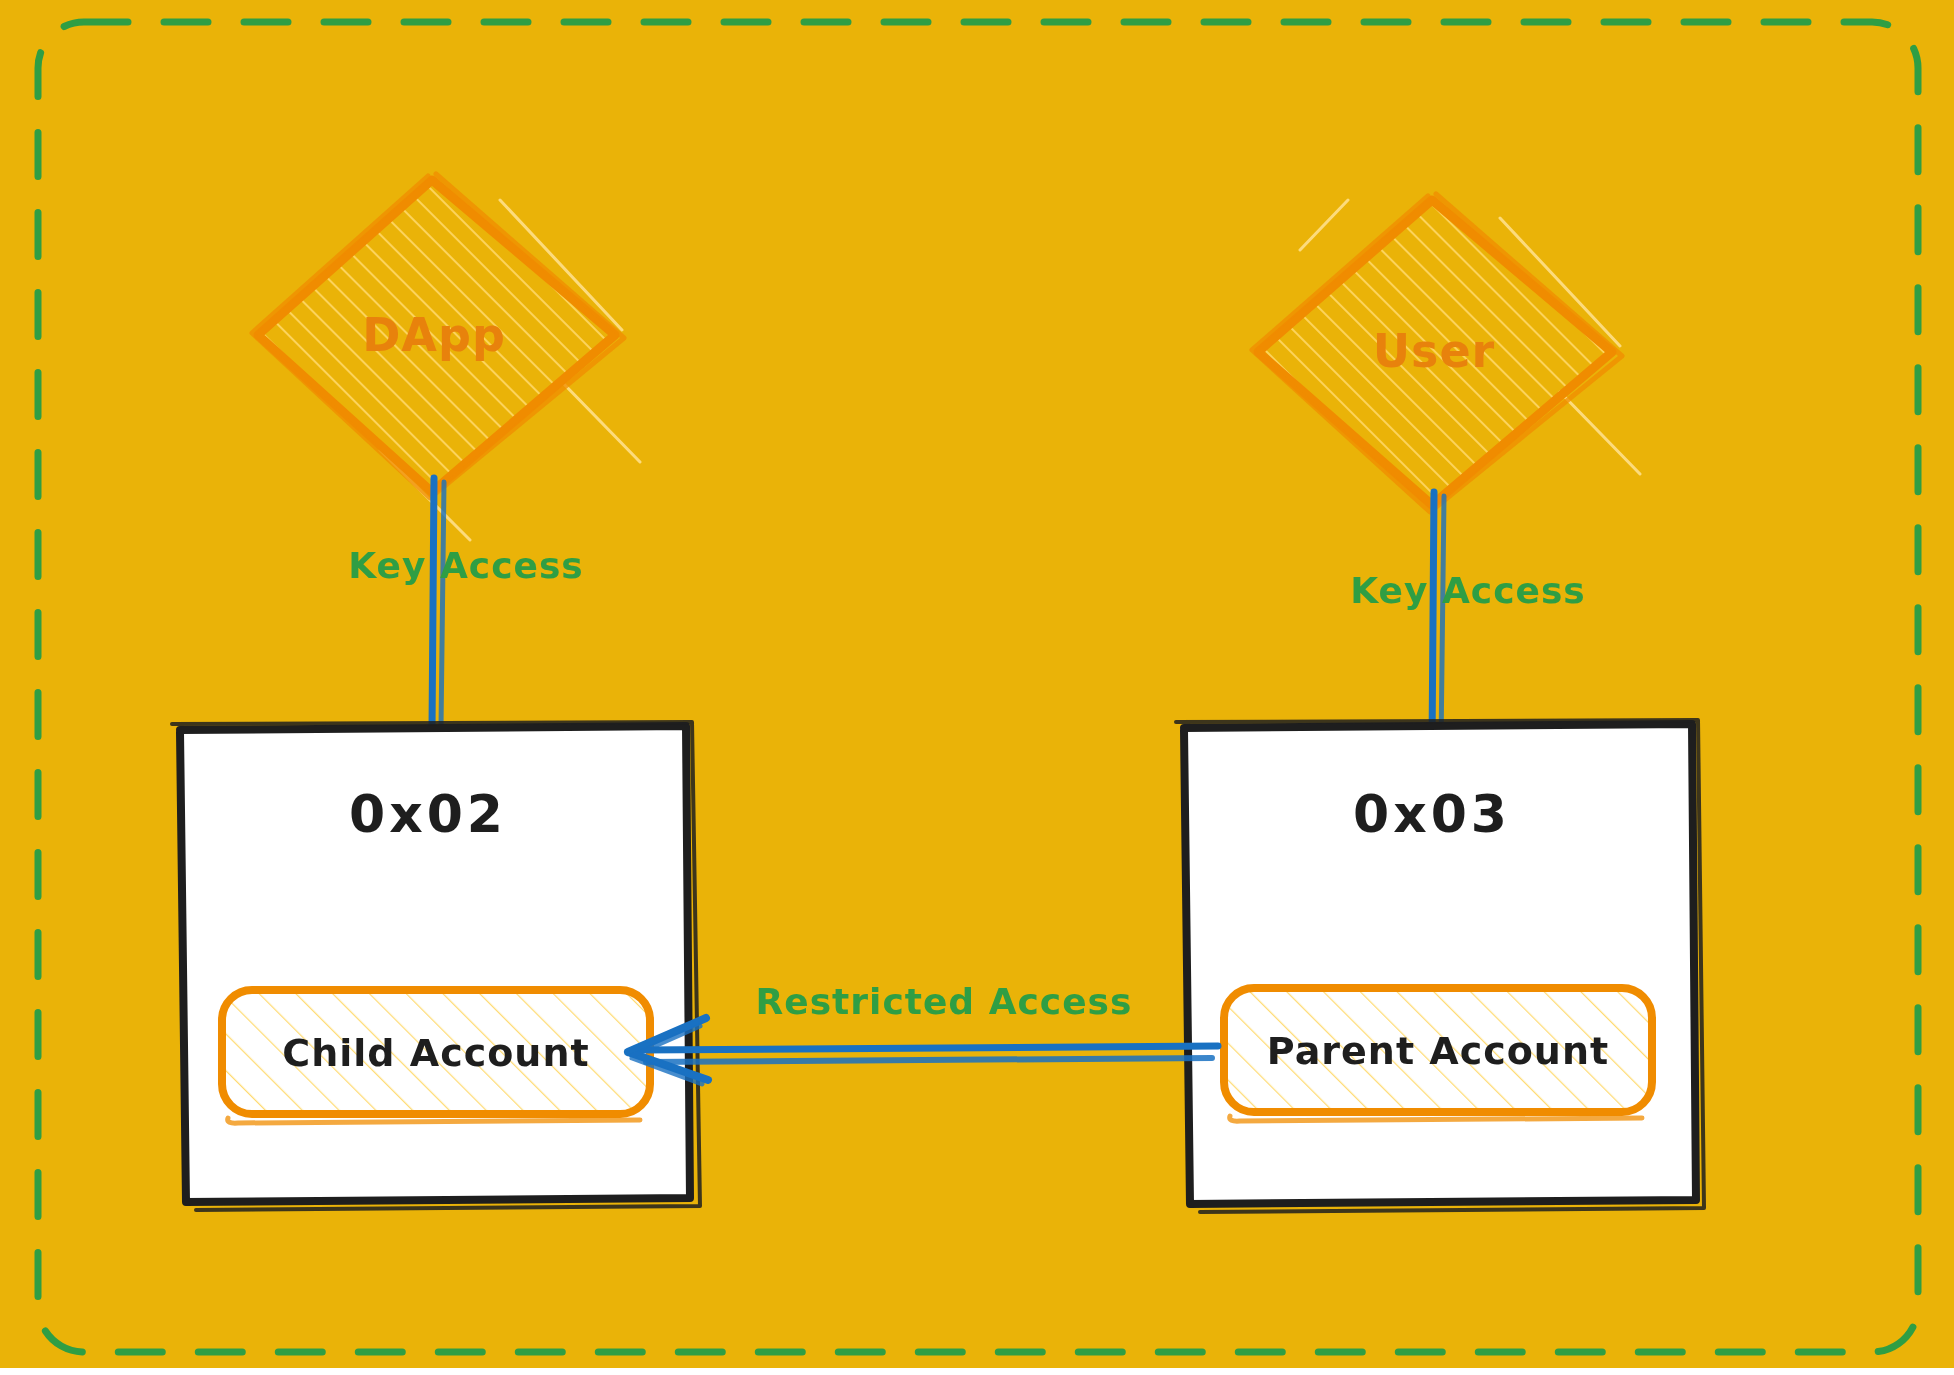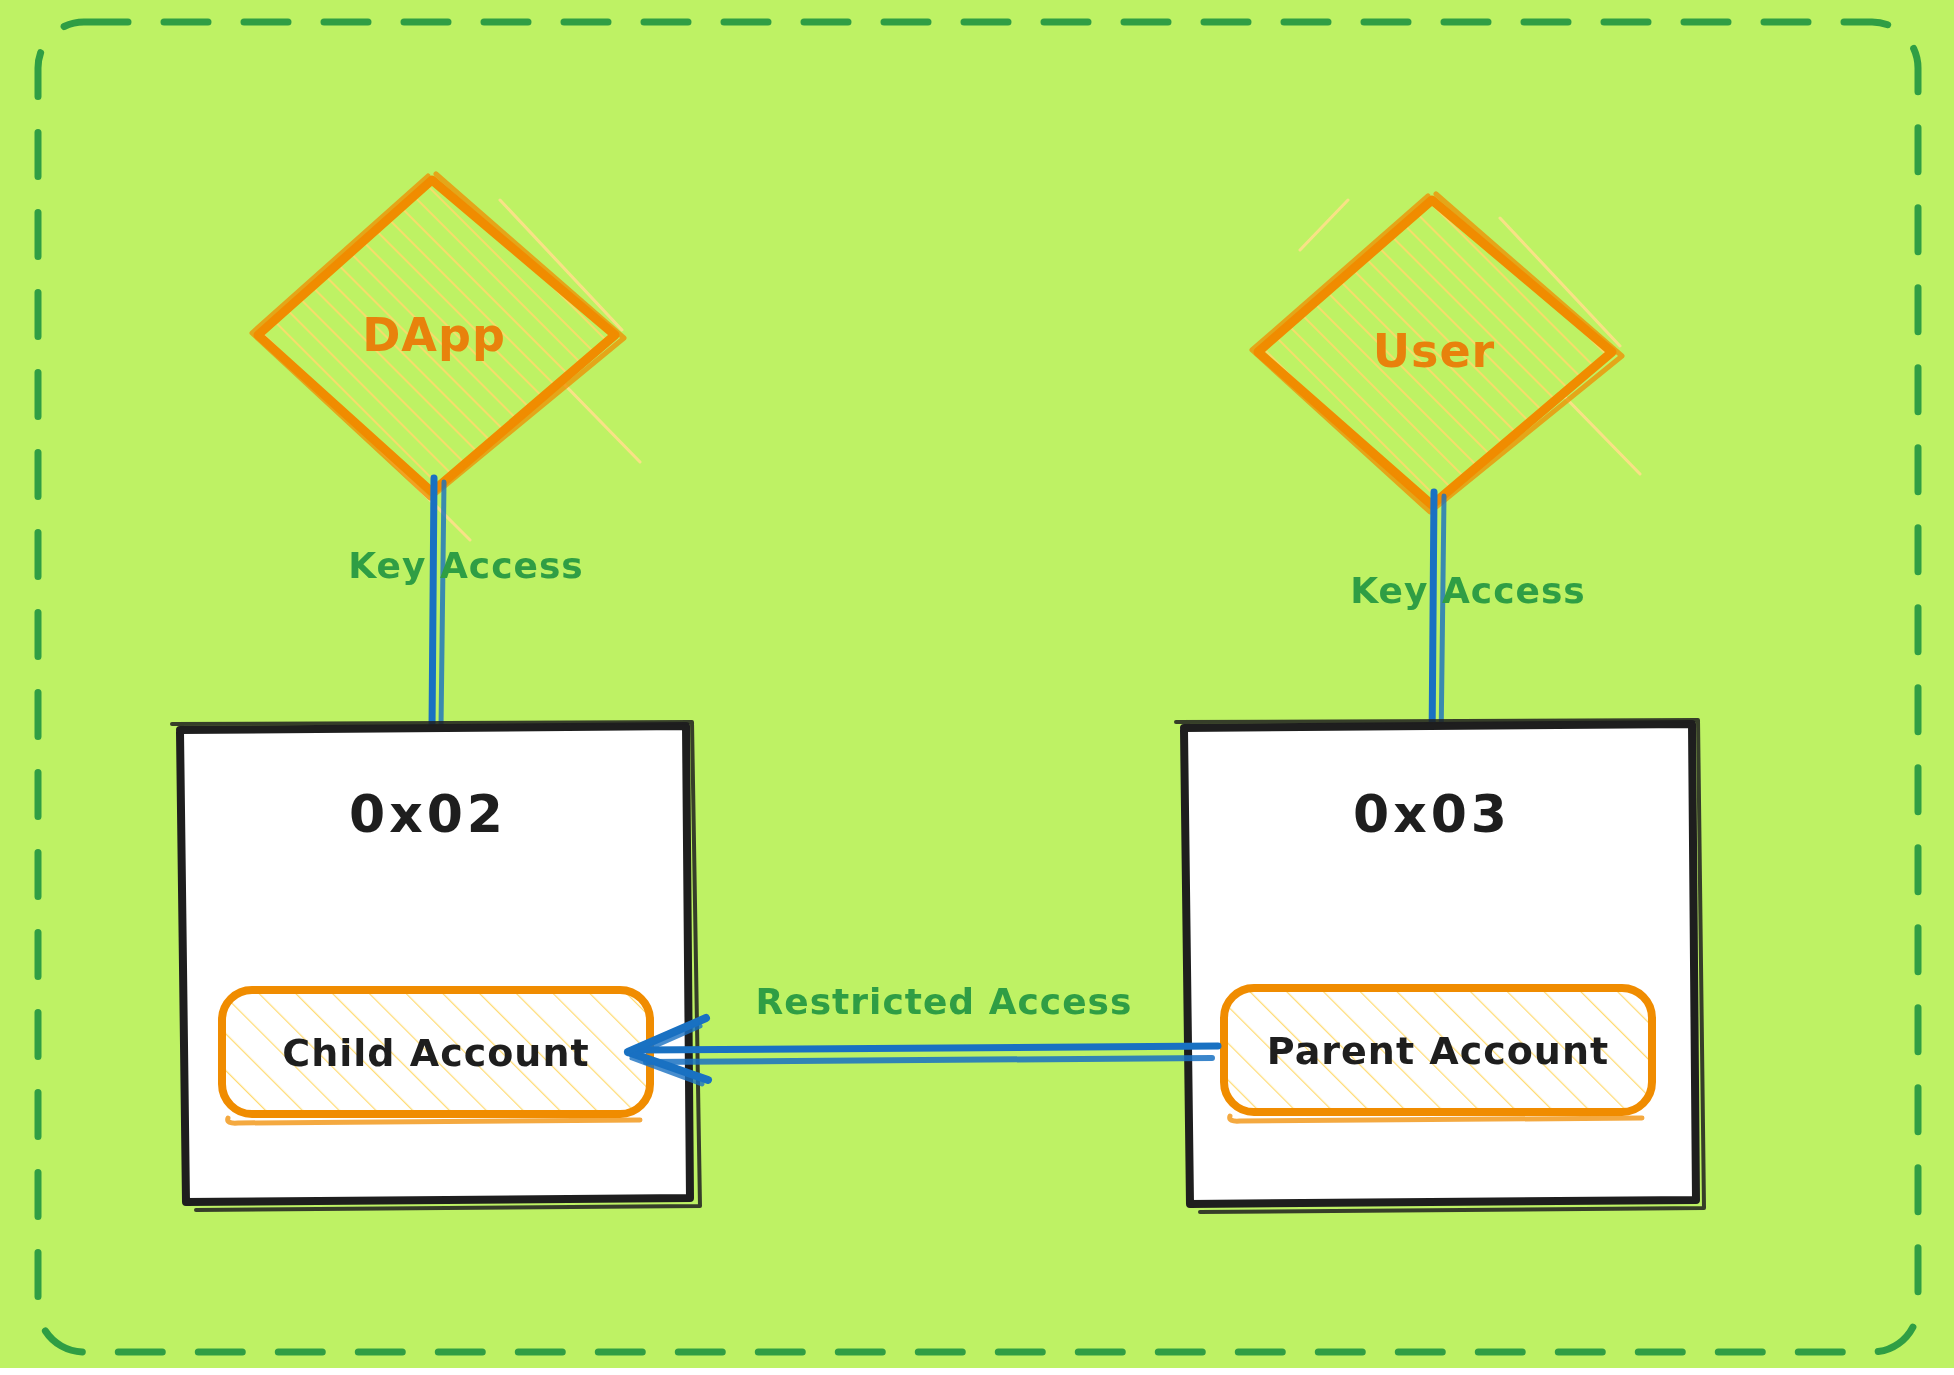--- a/index.html
+++ b/index.html
@@ -7,21 +7,21 @@
     padding: 0;
     background: #ffffff;
   }
   body {
     font-family: "DejaVu Sans", sans-serif;
   }
   #canvas-root {
     position: relative;
     width: 1954px;
     height: 1368px;
-    background: #bef264;
+    background: #eab308;
     overflow: hidden;
   }
   #diagram-svg {
     position: absolute;
     left: 0;
     top: 0;
     width: 1954px;
     height: 1375px;
     display: block;
   }

